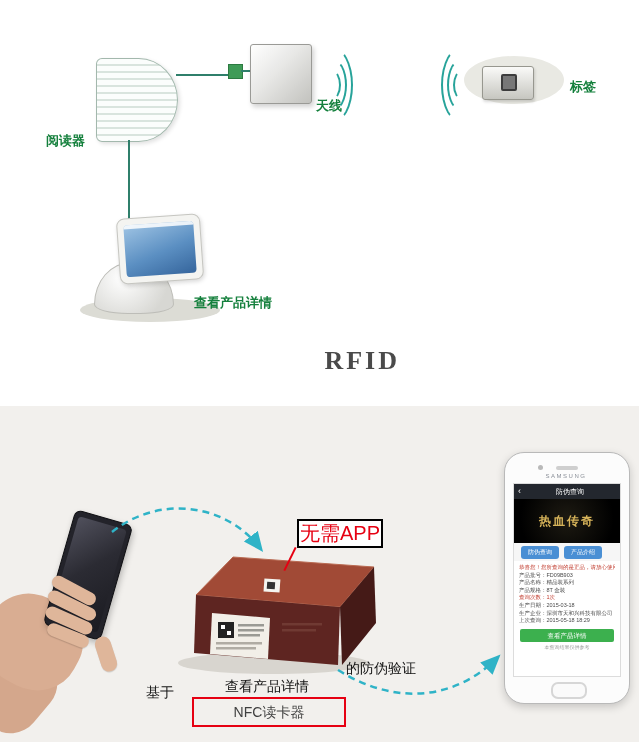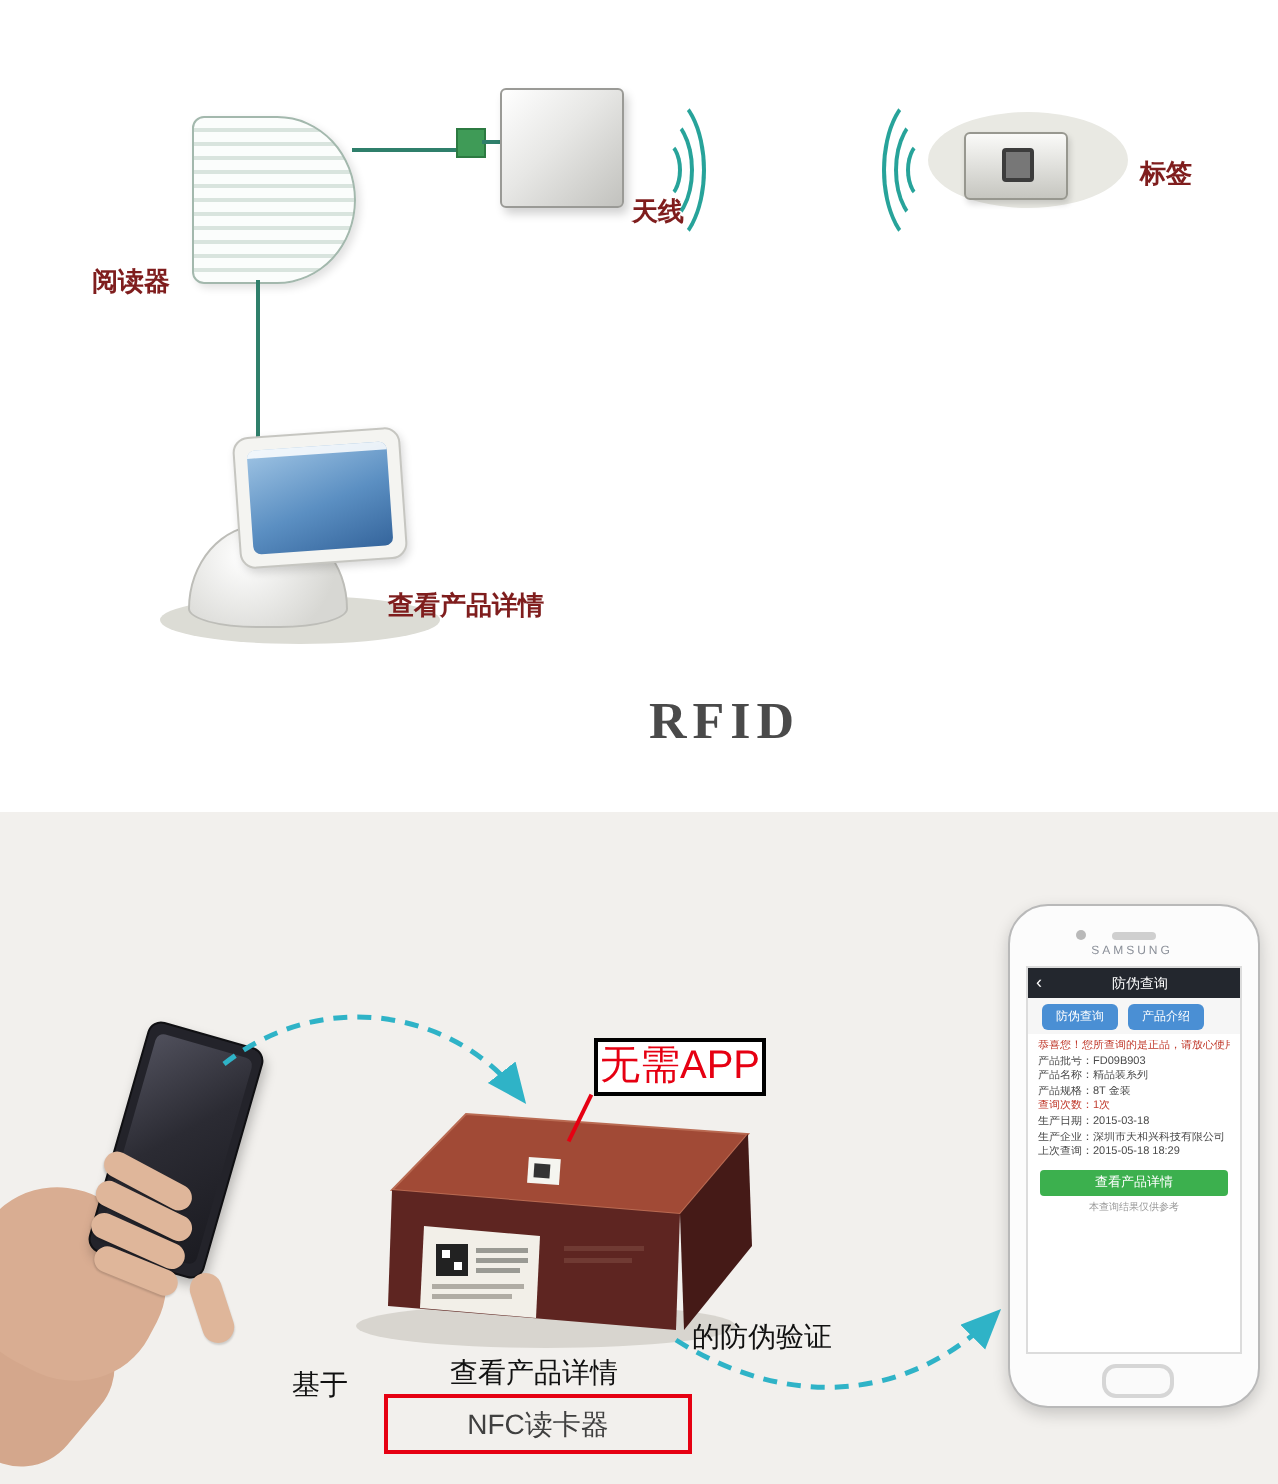--- a/index.html
+++ b/index.html
@@ -1,21 +1,21 @@
 <!DOCTYPE html>
 <html><head>
 <meta charset="utf-8">
 <style>
   html,body{margin:0;padding:0;}
   body{font-family:"Liberation Sans",sans-serif;background:#fff;}
   #stage{position:relative;width:639px;height:742px;background:#ffffff;overflow:hidden;}
   .abs{position:absolute;}
 
   
-  .diagram-label{position:absolute;font-size:13px;font-weight:bold;color:#7f1d1d;white-space:nowrap;}
+  .diagram-label{position:absolute;font-size:13px;font-weight:bold;color:#15803d;white-space:nowrap;}
 
   .reader{left:96px;top:58px;width:80px;height:82px;
     background:repeating-linear-gradient(180deg,#fbfdfc 0 5px,#d9e4de 5px 7px);
     border:1px solid #a3b8ad;border-radius:6px 48% 48% 6px / 6px 50% 50% 6px;
     box-shadow:2px 2px 4px rgba(0,0,0,.12);}
   .hline{height:2px;background:#2f7f6b;}
   .vline{width:2px;background:#2f7f6b;}
   .node{left:228px;top:64px;width:13px;height:13px;background:#3f9b57;border:1px solid #2c7a41;}
 
   .antenna{left:250px;top:44px;width:60px;height:58px;
@@ -193,20 +193,21 @@
       <div class="abs phone-body"></div>
       <div class="abs cam-dot"></div>
       <div class="abs earpiece"></div>
       <div class="abs brand">SAMSUNG</div>
 
       <div class="abs screen">
         <div class="scr-header">
           <span class="scr-back">‹</span>
           <span class="scr-title">防伪查询</span>
         </div>
+        <div class="scr-image">热血传奇</div>
         <div class="scr-btnrow">
           <span class="scr-btn">防伪查询</span>
           <span class="scr-btn">产品介绍</span>
         </div>
         <div class="scr-info">
           <div class="info-line red">恭喜您！您所查询的是正品，请放心使用</div>
           <div class="info-line">产品批号：FD09B903</div>
           <div class="info-line">产品名称：精品装系列</div>
           <div class="info-line">产品规格：8T 金装</div>
           <div class="info-line red">查询次数：1次</div>

